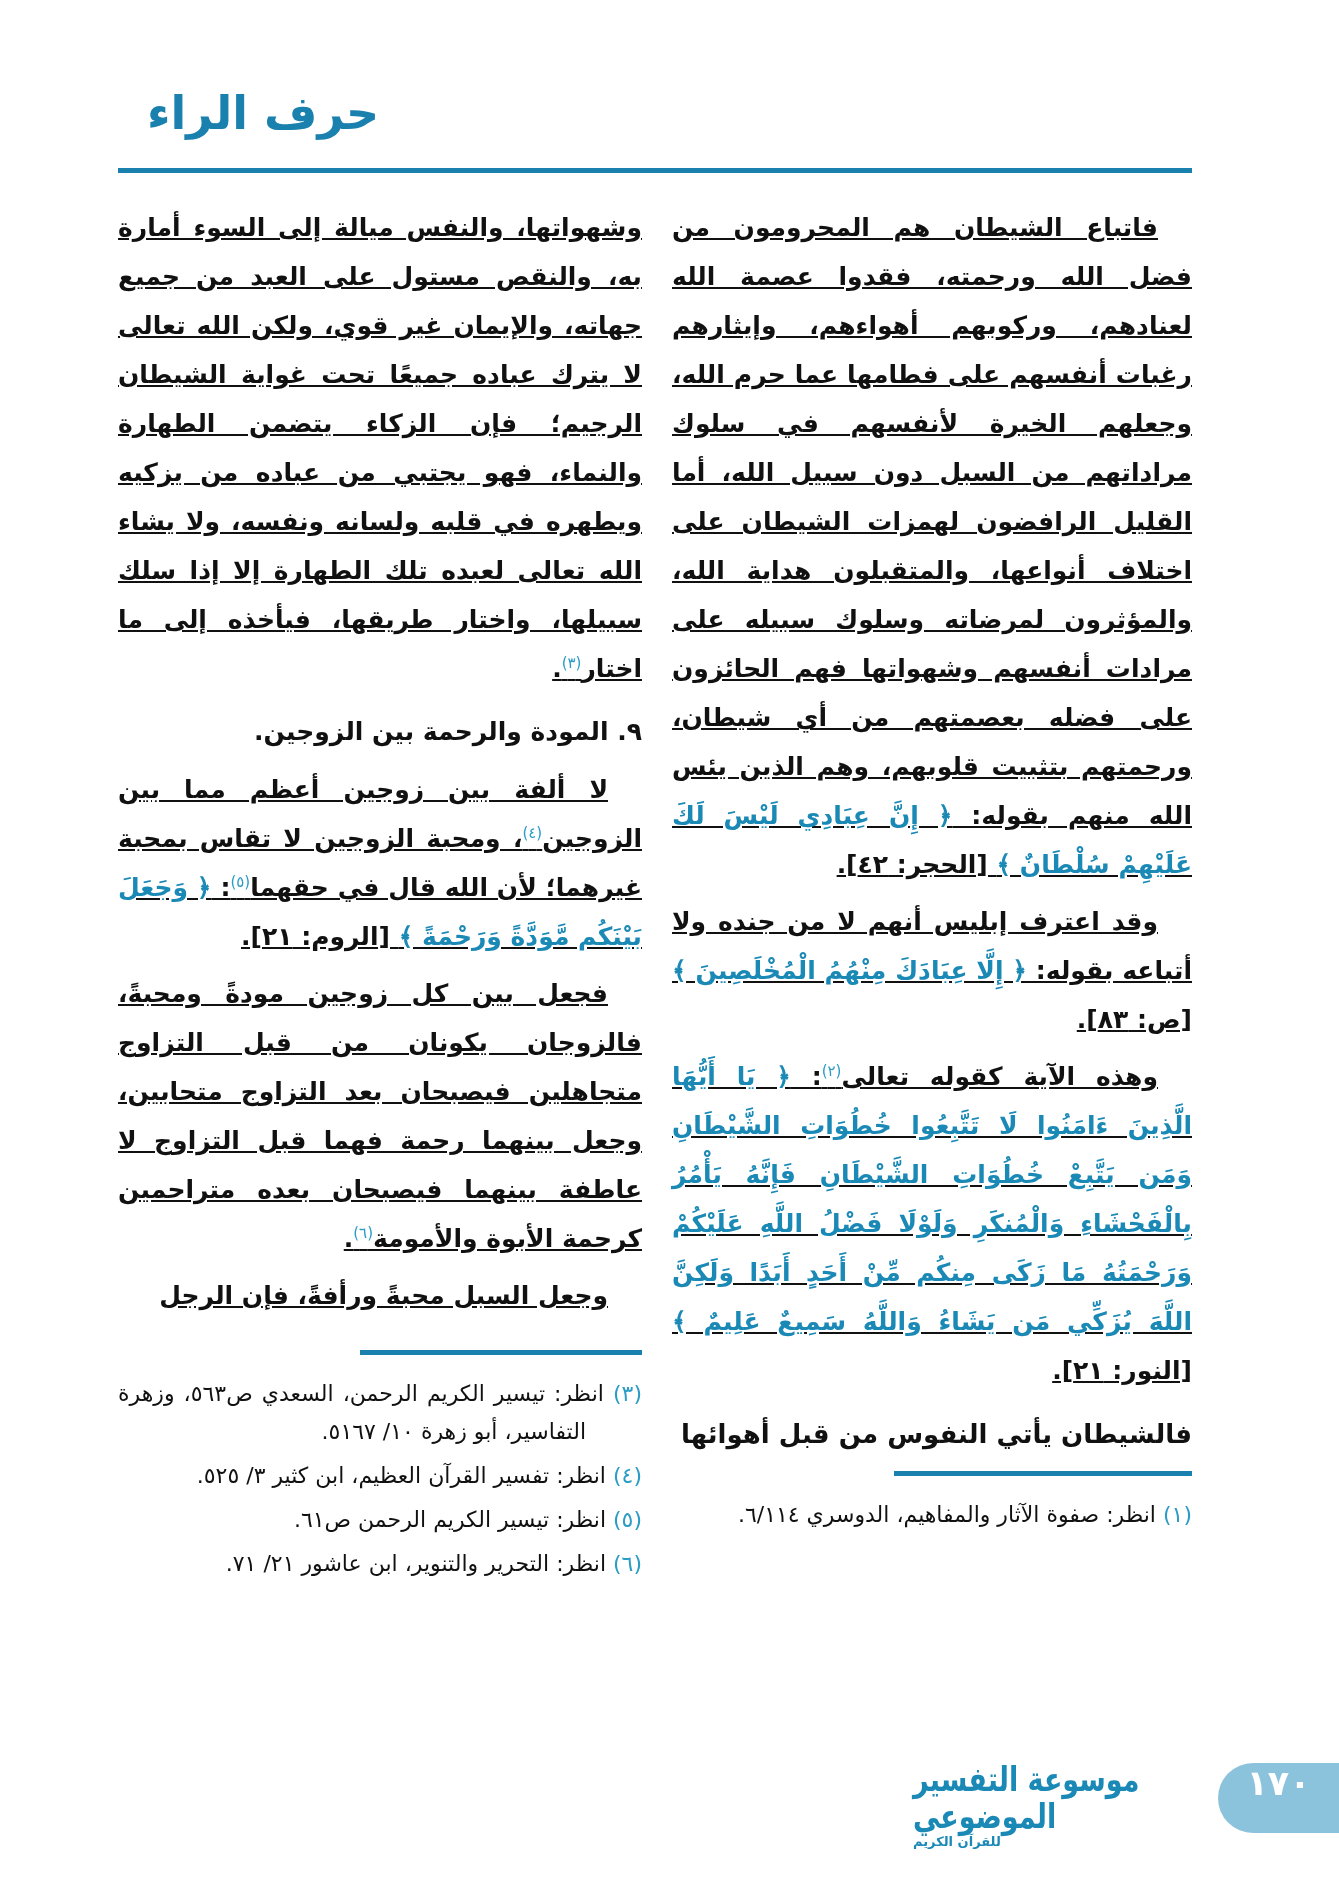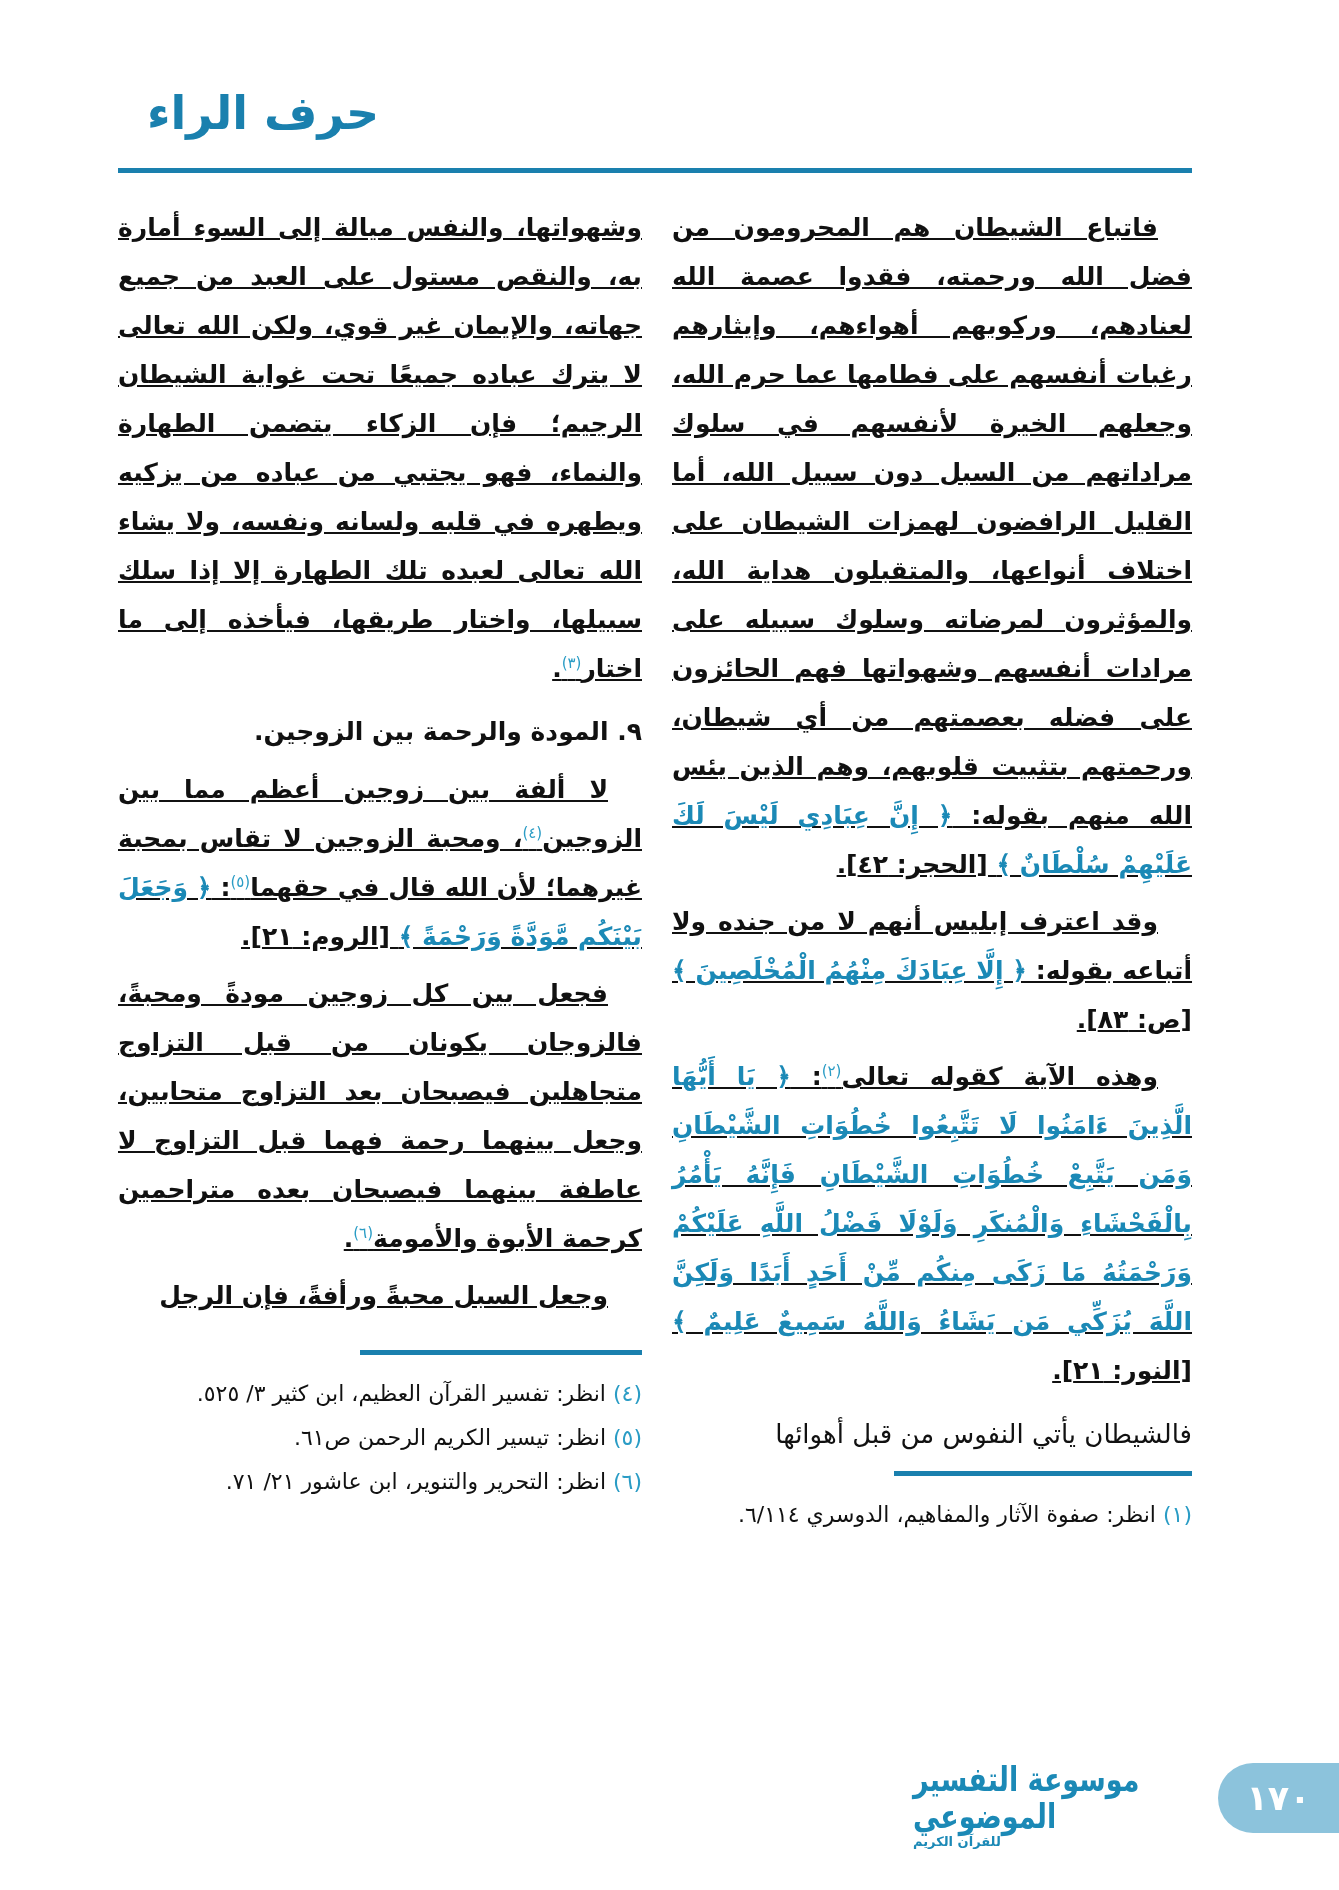--- a/index.html
+++ b/index.html
@@ -40,21 +40,21 @@
     color:#2a9cc5;font-size:15px;font-weight:400;
     vertical-align:super;line-height:0;
   }
   .section-heading{
     margin:14px 0 8px 0;
     font-size:25px;line-height:50px;font-weight:700;color:#111;
     text-align:right;
   }
   .subheading{
     margin:16px 0 0 0;
-    font-size:26px;line-height:46px;font-weight:400;
+    font-size:26px;line-height:46px;font-weight:700;
     text-align:right;
   }
 
   
   .fn-sep{
     width:298px;height:5px;background:#1a80ae;
     margin:14px 0 20px 0;
   }
   .col-left .fn-sep{margin-top:30px;width:282px;}
   .fn{
@@ -72,21 +72,21 @@
   }
   .logo-main{
     font-size:27px;font-weight:700;letter-spacing:-1px;
     transform:scaleY(1.25);display:inline-block;
   }
   .logo-sub{font-size:13px;font-weight:700;margin-top:8px;}
 
   .page-badge{
     position:absolute;top:1763px;right:0;width:121px;height:70px;
     background:#8cc3dc;border-radius:36px 0 0 36px;
-    display:flex;align-items:center;justify-content:center;
+    display:flex;justify-content:center;
     color:#ffffff;font-size:35px;font-weight:700;
   }
 </style>
 </head>
 <body>
 
 <div class="page">
 
   <div class="chapter-title">حرف الراء</div>
   <div class="header-rule"></div>
@@ -103,20 +103,21 @@
   </div>
 
   <div class="col col-left">
     <p class="body"><span>وشهواتها، والنفس ميالة إلى السوء أمارة به، والنقص مستول على العبد من جميع جهاته، والإيمان غير قوي، ولكن الله تعالى لا يترك عباده جميعًا تحت غواية الشيطان الرجيم؛ فإن الزكاء يتضمن الطهارة والنماء، فهو يجتبي من عباده من يزكيه ويطهره في قلبه ولسانه ونفسه، ولا يشاء الله تعالى لعبده تلك الطهارة إلا إذا سلك سبيلها، واختار طريقها، فيأخذه إلى ما اختار</span><sup class="fnref">(٣)</sup><span>.</span></p>
     <h2 class="section-heading">٩. المودة والرحمة بين الزوجين.</h2>
     <p class="body indent"><span>لا ألفة بين زوجين أعظم مما بين الزوجين</span><sup class="fnref">(٤)</sup><span>، ومحبة الزوجين لا تقاس بمحبة غيرهما؛ لأن الله قال في حقهما</span><sup class="fnref">(٥)</sup><span>: </span><span class="quran">﴿ وَجَعَلَ بَيْنَكُم مَّوَدَّةً وَرَحْمَةً ﴾</span><span> [الروم: ٢١].</span></p>
     <p class="body indent"><span>فجعل بين كل زوجين مودةً ومحبةً، فالزوجان يكونان من قبل التزاوج متجاهلين فيصبحان بعد التزاوج متحابين، وجعل بينهما رحمة فهما قبل التزاوج لا عاطفة بينهما فيصبحان بعده متراحمين كرحمة الأبوة والأمومة</span><sup class="fnref">(٦)</sup><span>.</span></p>
     <p class="body indent"><span>وجعل السبل محبةً ورأفةً، فإن الرجل</span></p>
     <div class="fn-sep"></div>
     <div class="footnotes">
+      <p class="fn"><span class="fnmark">(٣)</span><span> انظر: تيسير الكريم الرحمن، السعدي ص٥٦٣، وزهرة التفاسير، أبو زهرة ١٠/ ٥١٦٧.</span></p>
       <p class="fn"><span class="fnmark">(٤)</span><span> انظر: تفسير القرآن العظيم، ابن كثير ٣/ ٥٢٥.</span></p>
       <p class="fn"><span class="fnmark">(٥)</span><span> انظر: تيسير الكريم الرحمن ص٦١.</span></p>
       <p class="fn"><span class="fnmark">(٦)</span><span> انظر: التحرير والتنوير، ابن عاشور ٢١/ ٧١.</span></p>
     </div>
   </div>
 
   <div class="publisher-logo">
     <div class="logo-main">موسوعة التفسير الموضوعي</div>
     <div class="logo-sub">للقرآن الكريم</div>
   </div>

